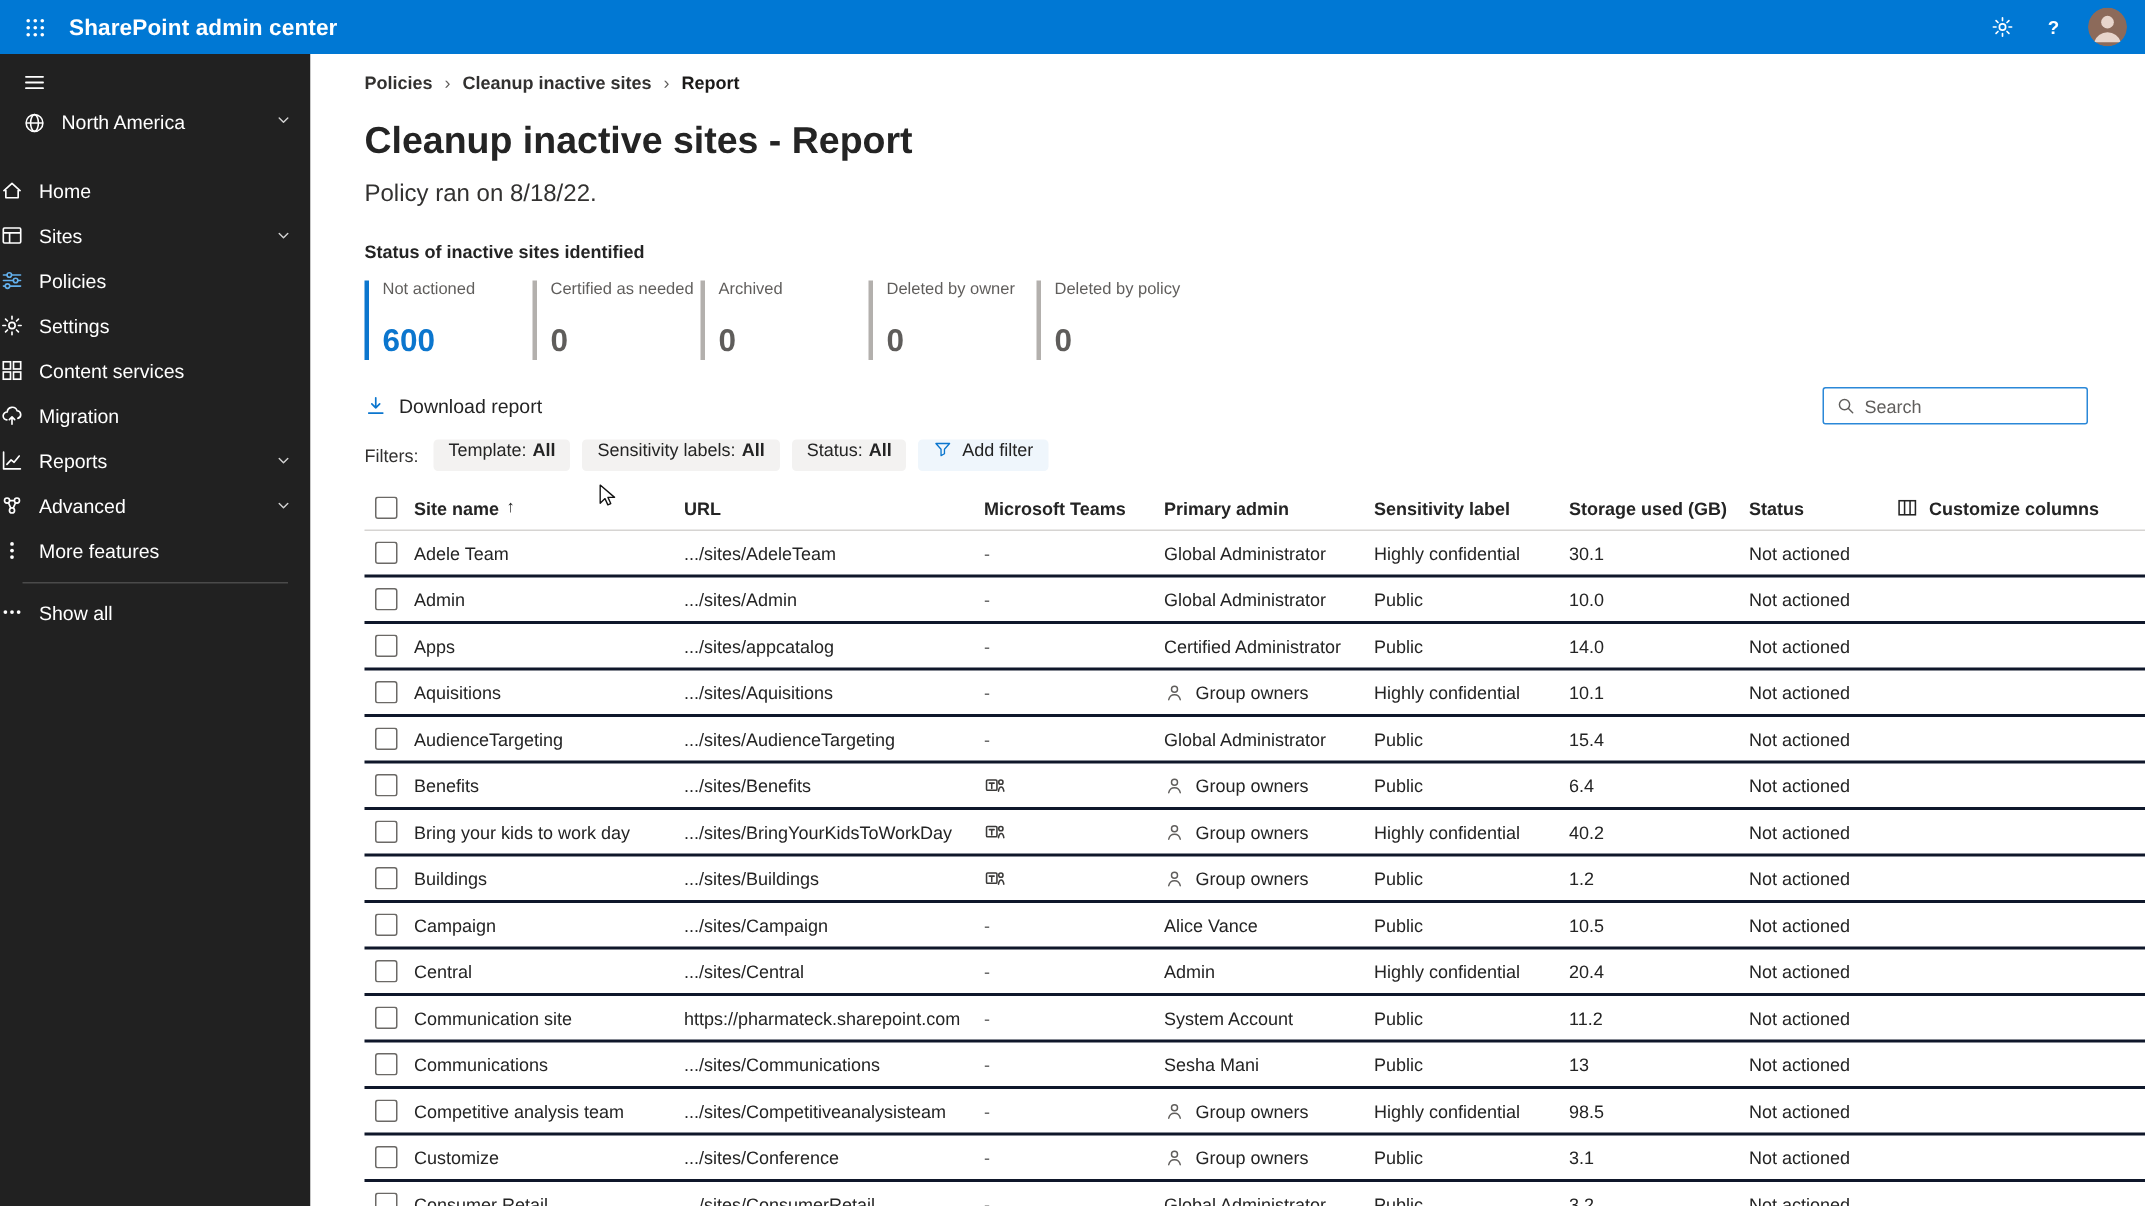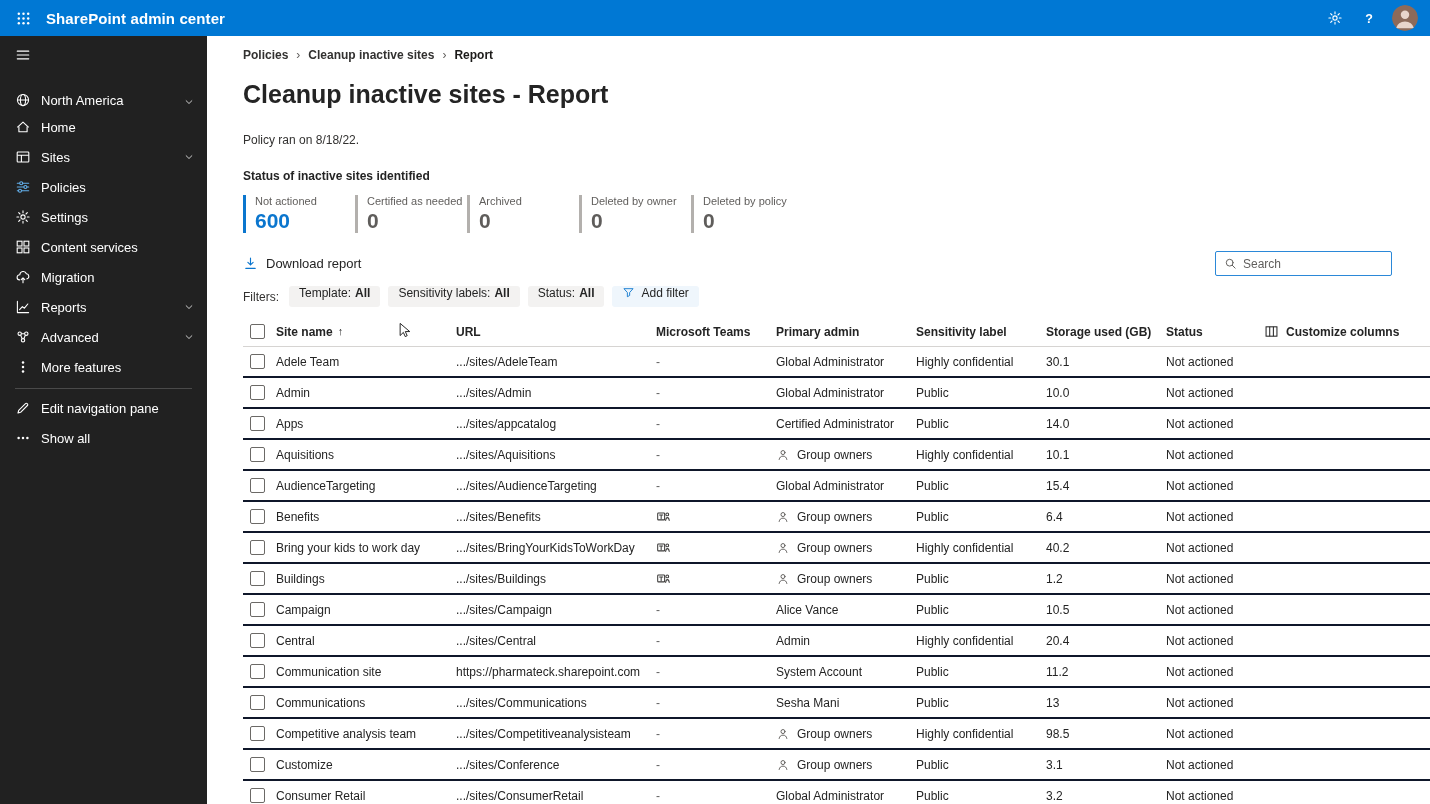--- a/index.html
+++ b/index.html
@@ -22,50 +22,50 @@
   .topbar-title{font-size:15px;font-weight:700;letter-spacing:.1px}
   .topbar-spacer{flex:1}
   .topbar-btn{width:34px;height:36px;display:flex;align-items:center;justify-content:center;cursor:pointer}
   .topbar-btn .i{width:16px;height:16px}
   .avatar{display:block;width:26px;height:26px;border-radius:50%;overflow:hidden;margin:0 12px 0 6px;cursor:pointer;flex:none}
 
   
   .sidebar{position:absolute;top:36px;left:0;width:207px;bottom:0;background:var(--sidebar);
     color:#fff;font-size:13px;overflow:hidden}
   .hamburger{height:38px;display:flex;align-items:center;padding-left:15px;cursor:pointer}
-  .region-row{height:34px;display:flex;align-items:flex-end;padding-left:15px;position:relative;cursor:pointer}
+  .region-row{height:34px;display:flex;align-items:flex-start;padding-left:15px;position:relative;cursor:pointer}
   .region-row .nav-icon{margin-right:10px}
   .nav-group{margin-top:4px}
-  .nav-item{height:30px;display:flex;align-items:center;padding-left:15px;position:relative;cursor:pointer;white-space:nowrap}
+  .nav-item{height:30px;display:flex;align-items:center;position:relative;cursor:pointer;white-space:nowrap}
   .nav-icon{width:16px;height:16px;margin-right:10px;flex:none;color:#ffffff}
   .hamburger .nav-icon{margin-right:0}
   .nav-label{color:#ffffff}
   .nav-chevron,.region-chevron{position:absolute;right:12px;width:12px;height:12px;display:none;color:#d0d0d0}
   .region-chevron{display:block}
   .nav-item.f-chevron .nav-chevron{display:block}
   .nav-item.f-active .nav-icon{color:#63b0ec}
   .sidebar-divider{border:none;border-top:1px solid #4a4a4a;margin:6px 15px 4px 15px}
 
   
   .main{position:absolute;top:36px;left:207px;right:0;bottom:0;background:#fff;
     padding:12px 0 0 36px;overflow:hidden}
   .breadcrumb{display:flex;align-items:center;font-size:12px;color:#323130;font-weight:600}
   .crumb{display:flex;align-items:center}
   .crumb .sep{margin:0 8px;color:#605e5c;font-weight:400}
   .crumb:first-child .sep{display:none}
   .crumb-label{cursor:pointer}
   .crumb.f-current .crumb-label{font-weight:700;color:#1b1a19}
   .page-title{margin-top:18px;font-size:25px;font-weight:700;color:#242424}
-  .run-info{margin-top:24px;font-size:12px;color:#323130}
+  .run-info{margin-top:12px;font-size:16px;color:#323130}
   .stats-heading{margin-top:22px;font-size:12px;font-weight:700;color:#242424}
   .stats-row{margin-top:12px;display:flex}
   .stat{width:112px;border-left:3px solid #b3b0ad;padding-left:9px}
   .stat.f-accent{border-left-color:var(--accent)}
   .stat-label{font-size:11px;color:#605e5c;white-space:nowrap}
-  .stat-value{margin-top:2px;font-size:21px;font-weight:700;color:#5f5d5b}
+  .stat-value{margin-top:17px;font-size:21px;font-weight:700;color:#5f5d5b}
   .stat.f-accent .stat-value{color:var(--accent)}
   .command-row{margin-top:18px;margin-right:38px;display:flex;align-items:center;justify-content:space-between}
   .download-btn{display:flex;align-items:center;gap:8px;font-size:13px;color:#242424;cursor:pointer;background:none;border:none;font-family:inherit}
   .download-btn .i{width:15px;height:15px;color:var(--accent)}
   .search-box{width:177px;height:25px;border:1px solid #2b88d8;border-radius:2px;display:flex;align-items:center;padding:0 8px;gap:6px;background:#fff}
   .search-box .i{width:13px;height:13px;color:#605e5c;flex:none}
   .search-box input{border:none;outline:none;width:100%;font-size:12px;font-family:inherit;color:#242424;background:transparent}
   .search-box input::placeholder{color:#605e5c}
   .filters-row{margin-top:10px;display:flex;align-items:center;gap:8px;font-size:12px}
   .filters-label{color:#323130;margin-right:2px}
@@ -271,29 +271,20 @@
             <circle cx="8" cy="8" r="1.25"></circle>
             <circle cx="8" cy="12.4" r="1.25"></circle>
           </svg>
         </span>
     <span class="nav-label">More features</span>
 
   </div>
     </div>
   <hr class="sidebar-divider">
   <div>
-      <div class="nav-item">
-    <span class="nav-icon">
-          <svg viewBox="0 0 16 16" fill="none" stroke="currentColor" stroke-width="1.1" stroke-linejoin="round">
-            <path d="M3 13l.7-2.6 6.8-6.8a1.15 1.15 0 0 1 1.63 0l.27.27a1.15 1.15 0 0 1 0 1.63L5.6 12.3 3 13z"></path>
-          </svg>
-        </span>
-    <span class="nav-label">Edit navigation pane</span>
-
-  </div>
       <div class="nav-item">
     <span class="nav-icon">
           <svg viewBox="0 0 16 16" fill="currentColor">
             <circle cx="3.6" cy="8" r="1.25"></circle>
             <circle cx="8" cy="8" r="1.25"></circle>
             <circle cx="12.4" cy="8" r="1.25"></circle>
           </svg>
         </span>
     <span class="nav-label">Show all</span>
 

